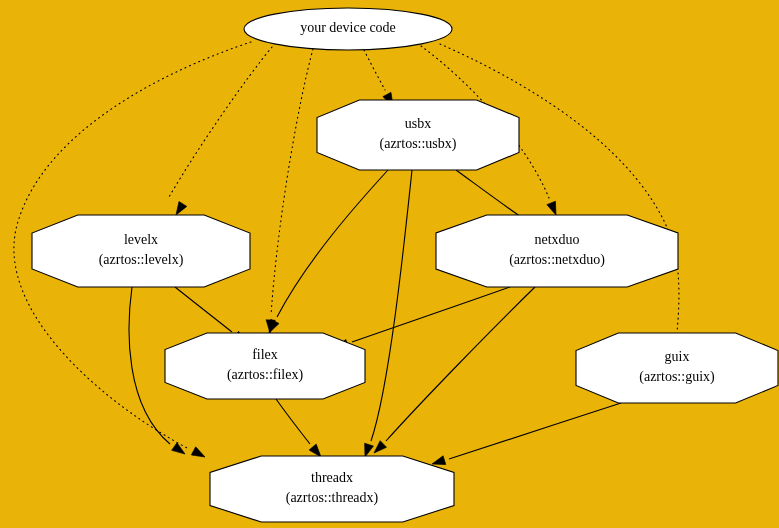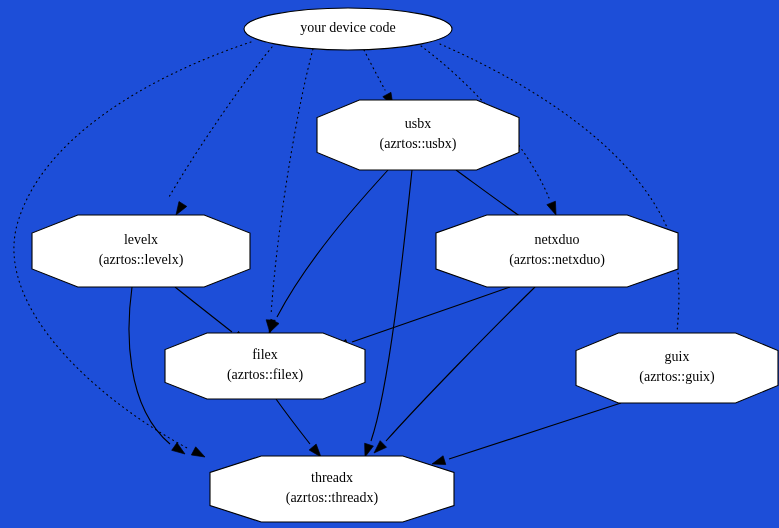--- a/index.html
+++ b/index.html
@@ -11,21 +11,21 @@
   body {
     width: 779px;
     height: 528px;
     overflow: hidden;
     font-family: "Liberation Serif", "DejaVu Serif", serif;
   }
   #graph-root {
     position: relative;
     width: 779px;
     height: 528px;
-    background: #1d4ed8;
+    background: #eab308;
     text-align: center;
   }
   svg#graph-canvas {
     display: block;
     width: 779px;
     height: 528px;
   }
   .node-shape {
     fill: #ffffff;
     stroke: #000000;

